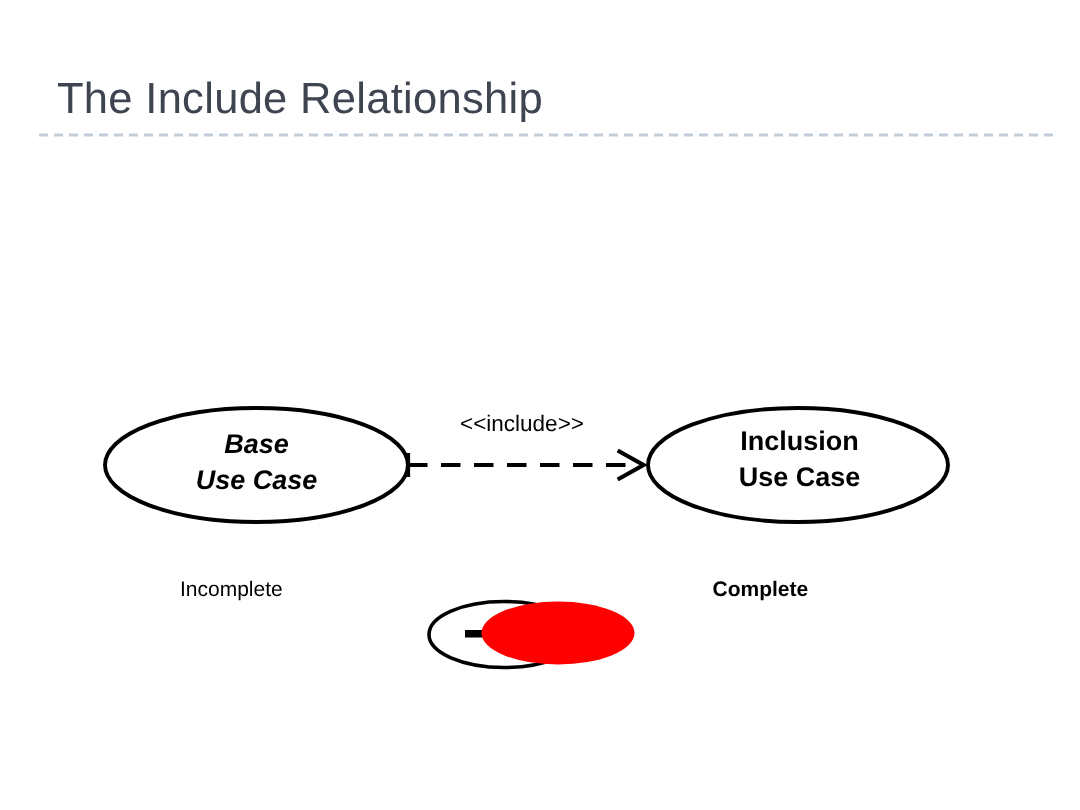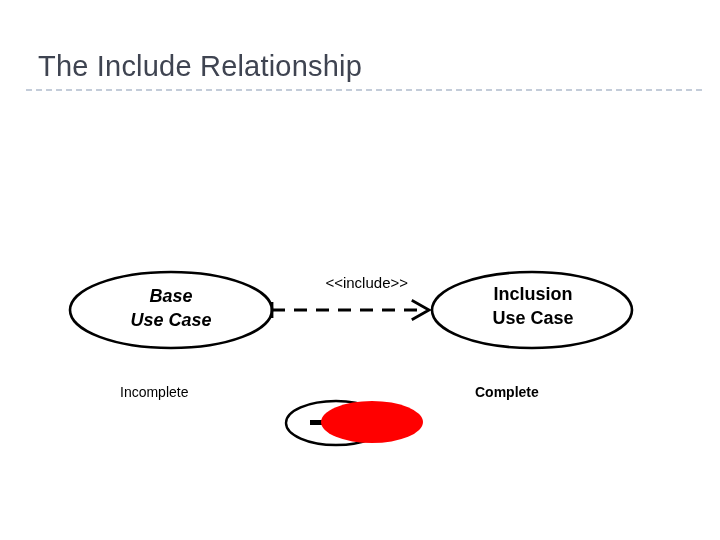--- a/index.html
+++ b/index.html
@@ -90,21 +90,21 @@
     top: 282px;
     width: 198px;
   }
 
   
   #include-stereotype {
     position: absolute;
     left: 288px;
     top: 274px;
     width: 120px;
-    text-align: right;
+    text-align: center;
     font-size: 15px;
     color: #000000;
     white-space: nowrap;
   }
 
   
   .annotation {
     position: absolute;
     font-size: 14px;
     color: #000000;

